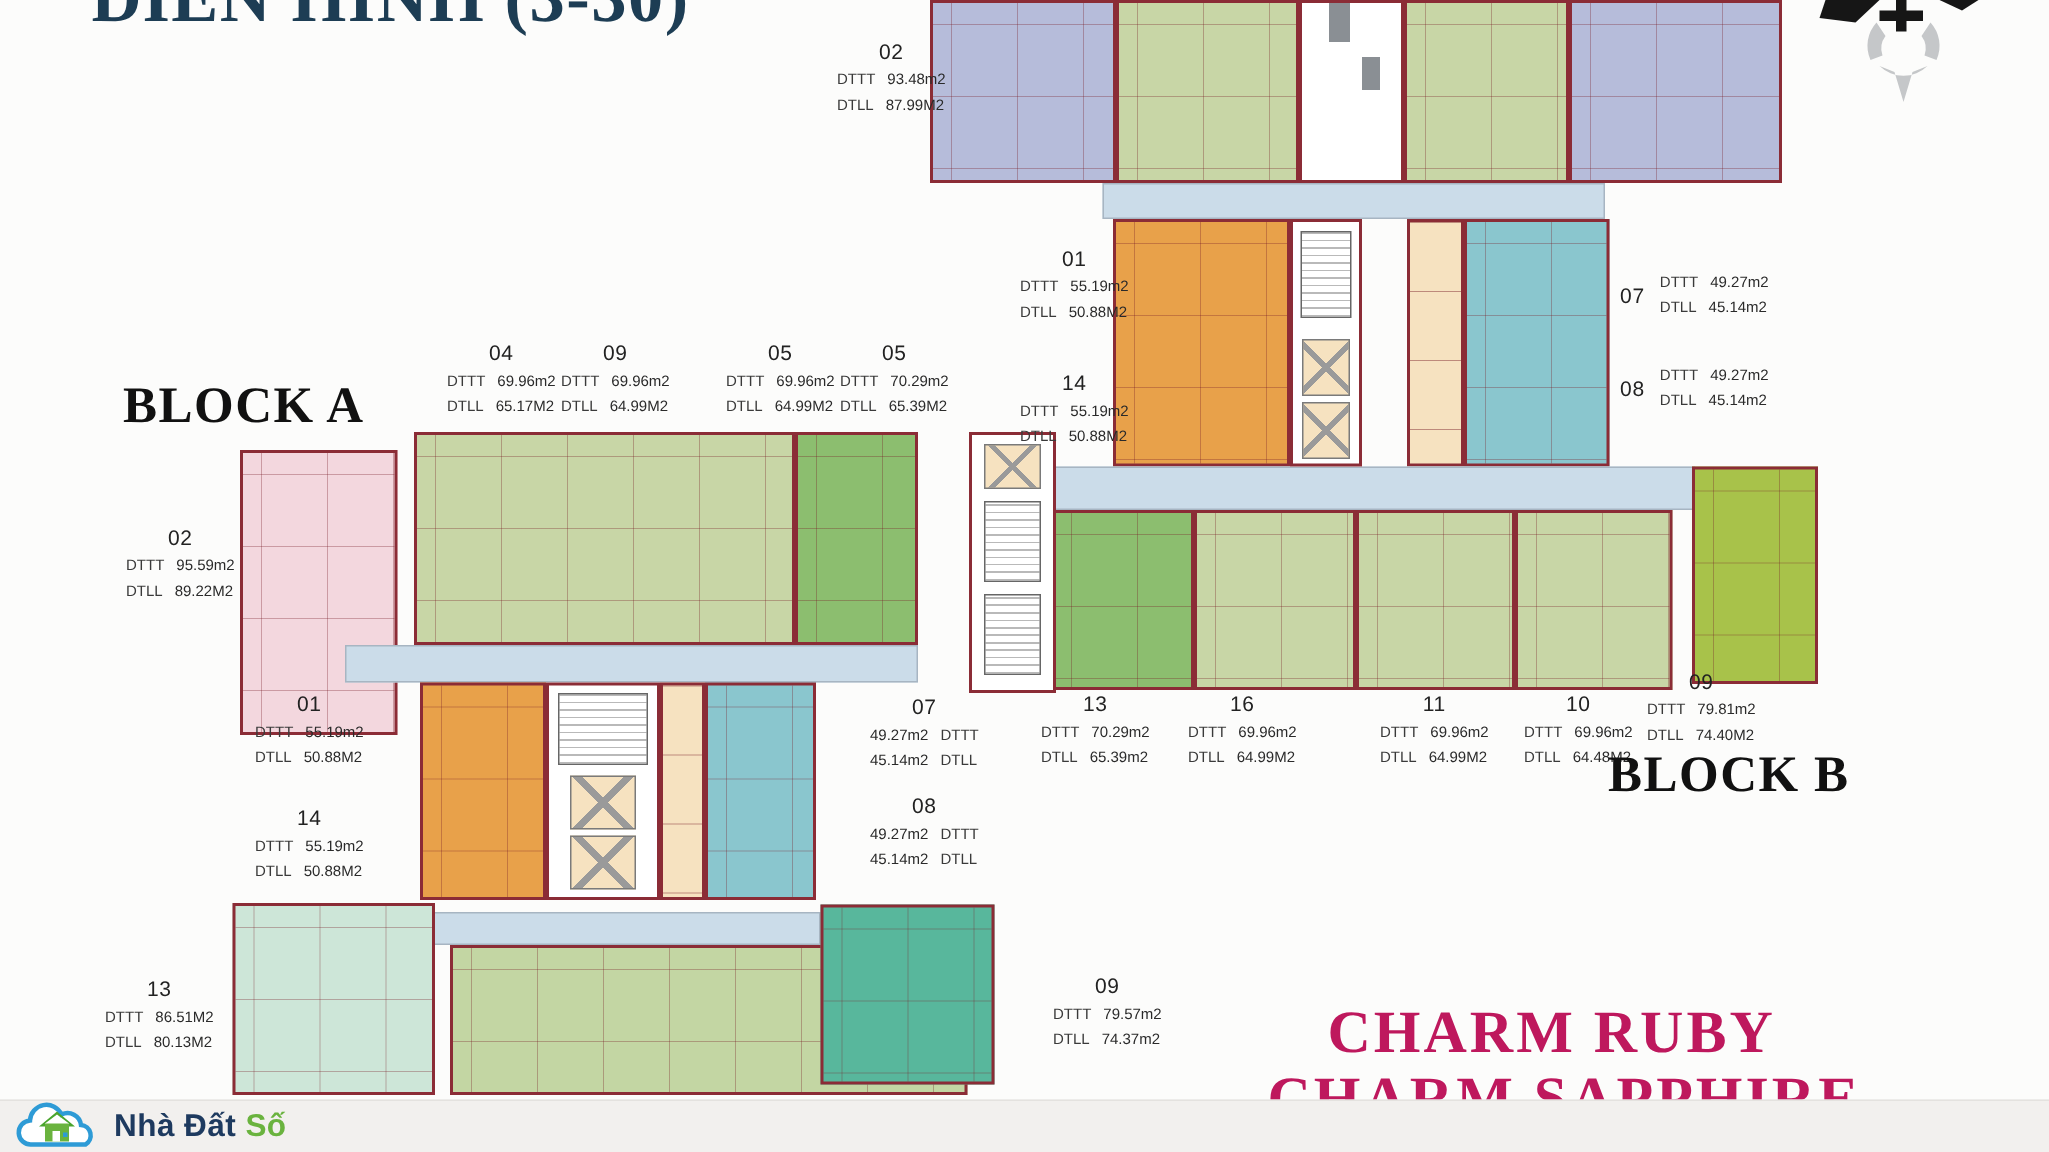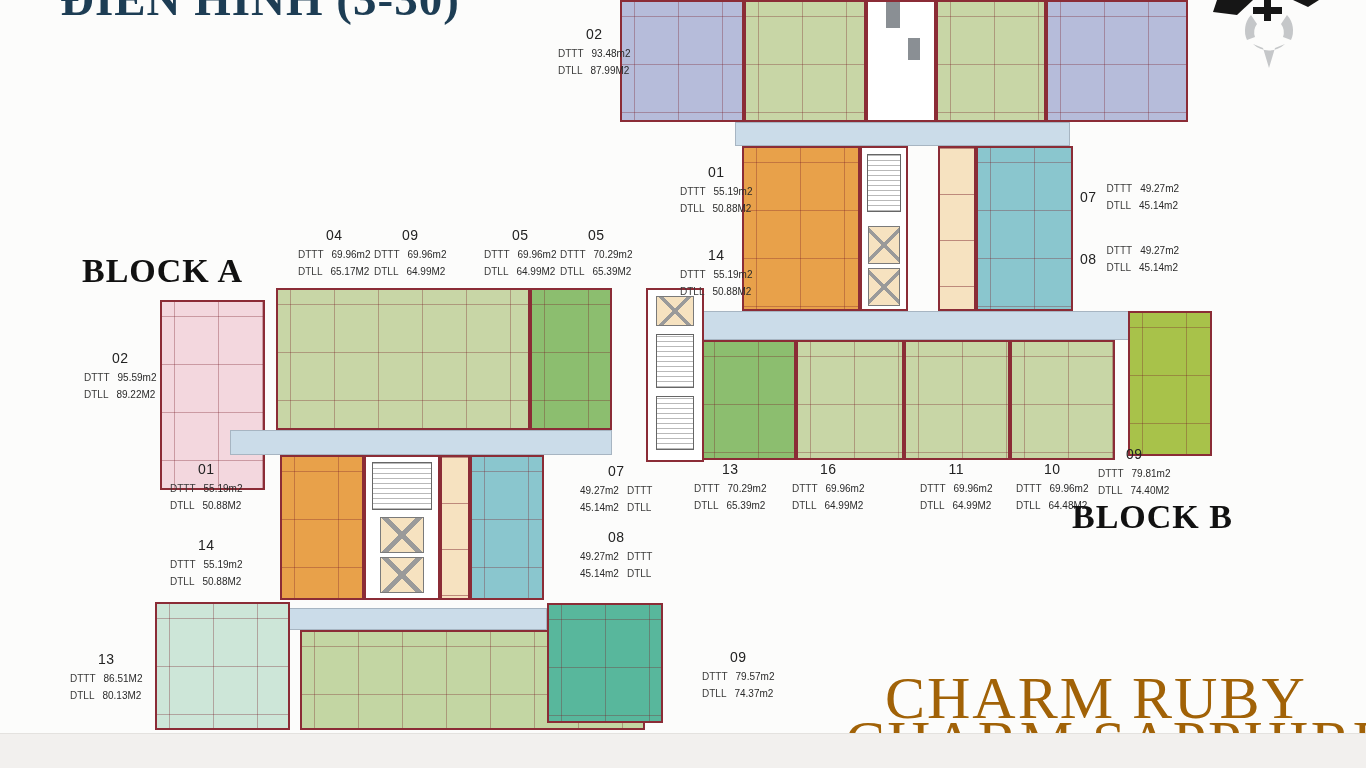--- a/index.html
+++ b/index.html
@@ -3,22 +3,22 @@
 <meta charset="utf-8">
 <style>
   html,body{margin:0;padding:0;background:#fbfbfa;}
   #stage{position:relative;width:1366px;height:768px;overflow:hidden;background:#fcfcfb;
          font-family:"Liberation Sans",sans-serif;}
   
   .page-title{position:absolute;left:60px;top:-28px;font-family:"Liberation Serif",serif;
               font-weight:800;font-size:47px;letter-spacing:1px;color:#1d3d54;white-space:nowrap;z-index:4;}
   .block-label{position:absolute;font-family:"Liberation Serif",serif;font-weight:700;
                font-size:34px;color:#111;letter-spacing:1px;z-index:6;}
-  .wm{position:absolute;font-family:"Liberation Serif",serif;font-weight:400;color:#a16207;
-      font-size:60px;letter-spacing:2px;white-space:nowrap;z-index:2;}
+  .wm{position:absolute;font-family:"Liberation Serif",serif;font-weight:700;color:#be185d;
+      font-size:40px;letter-spacing:2px;white-space:nowrap;z-index:2;}
   
   .unit{position:absolute;border:2px solid #8b2c36;box-sizing:border-box;z-index:1;
         background-image:linear-gradient(rgba(120,30,40,.33) 1px,transparent 1px),
                          linear-gradient(90deg,rgba(120,30,40,.33) 1px,transparent 1px);
         background-size:44px 48px;background-position:12px 14px;}
   .lav{background-color:#b6bcda}.grn{background-color:#c8d6a6}.grnd{background-color:#8cbe6f}
   .grny{background-color:#a8c24a}.pnk{background-color:#f3d7de}.org{background-color:#e8a14a}
   .tea{background-color:#8ac6ce}.mnt{background-color:#cde6d8}.tead{background-color:#58b79c}
   .grnb{background-color:#c3d6a3}
   .corr{position:absolute;background:#cbdce9;border:1px solid #a7b5c2;box-sizing:border-box;z-index:1;}
@@ -413,14 +413,24 @@
           <span class="k">DTLL</span>
           <span class="v">74.37m2</span>
         </div>
     </div>
   </div>
 
   <div class="wm" style="left:885px;top:664px">CHARM RUBY</div>
   <div class="wm" style="left:845px;top:708px">CHARM SAPPHIRE</div>
 
   <div class="bar"></div>
+  <div class="logo">
+    <svg width="62" height="34" viewBox="0 0 62 34">
+      <path d="M13,29 a8,8 0 0 1 -1,-16 a11,11 0 0 1 21,-4 a9,9 0 0 1 13,7 a7,7 0 0 1 3,13 z" fill="#ffffff" stroke="#2e9bd6" stroke-width="3"></path>
+      <polygon points="18,17 30,7 42,17 38,17 38,15 30,9 22,15 22,17" fill="#4aa52e"></polygon>
+      <rect x="22" y="15" width="16" height="12" fill="#6ab33e"></rect>
+      <rect x="27" y="20" width="5" height="7" fill="#ffffff"></rect>
+      <rect x="34" y="21" width="3" height="3" fill="#2e9bd6"></rect>
+    </svg>
+    <div class="logo-text"><span>Nhà Đất</span> <span class="accent">Số</span></div>
+  </div>
 
 </div>
 
 </body></html>

